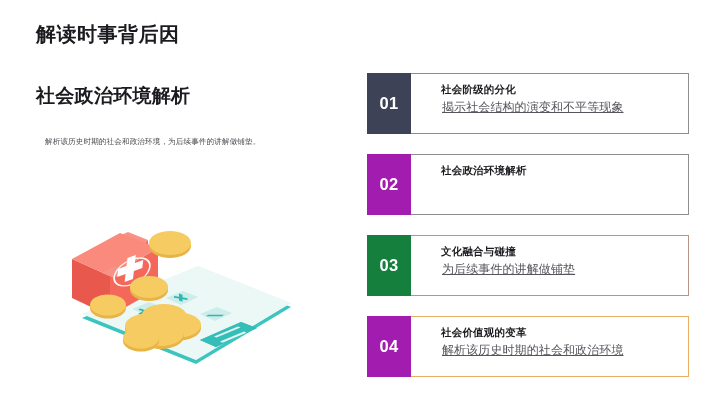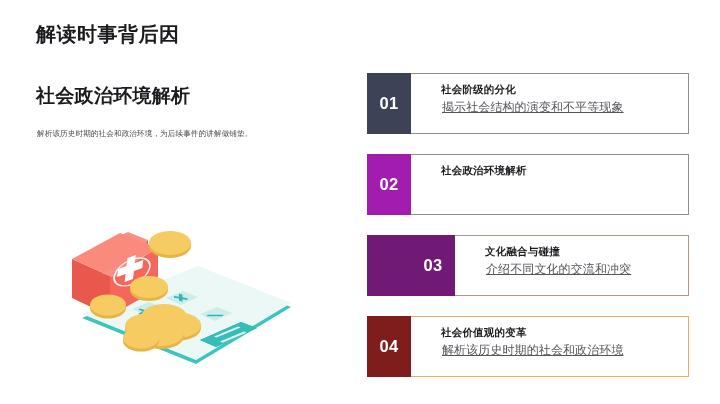--- a/index.html
+++ b/index.html
@@ -54,21 +54,21 @@
 
   .section-body {
     position: absolute;
     left: 37px;
     top: 128px;
     width: 300px;
     font-size: 7.6px;
     color: #4a4a50;
     line-height: 1.5;
     letter-spacing: 0.1px;
-    margin: 0;
+    margin: 8px;
   }
 
   
   .illustration {
     position: absolute;
     left: 48px;
     top: 212px;
     width: 290px;
     height: 175px;
   }
@@ -231,29 +231,29 @@
     </div>
 
     <div class="card">
       <div class="card-number" style="background: #a21caf;">02</div>
       <div class="card-body" style="border-top-color: rgb(142, 142, 146); border-right-color: rgb(142, 142, 146); border-bottom-color: rgb(142, 142, 146);">
         <p class="card-title">社会政治环境解析</p>
       </div>
     </div>
 
     <div class="card">
-      <div class="card-number" style="background: #701a75; padding-left: 44px;">03</div>
+      <div class="card-number" style="background: #15803d;">03</div>
       <div class="card-body" style="border-top-color: rgb(183, 148, 133); border-right-color: rgb(183, 148, 133); border-bottom-color: rgb(183, 148, 133);">
         <p class="card-title">文化融合与碰撞</p>
-        <p class="card-subtitle">介绍不同文化的交流和冲突</p>
-      </div>
-    </div>
-
-    <div class="card">
-      <div class="card-number" style="background: #7f1d1d;">04</div>
+        <p class="card-subtitle">为后续事件的讲解做铺垫</p>
+      </div>
+    </div>
+
+    <div class="card">
+      <div class="card-number" style="background: #a21caf;">04</div>
       <div class="card-body" style="border-top-color: rgb(232, 175, 98); border-right-color: rgb(232, 175, 98); border-bottom-color: rgb(232, 175, 98);">
         <p class="card-title">社会价值观的变革</p>
         <p class="card-subtitle">解析该历史时期的社会和政治环境</p>
       </div>
     </div>
 
   </div>
 </div>
 
 </body></html>

